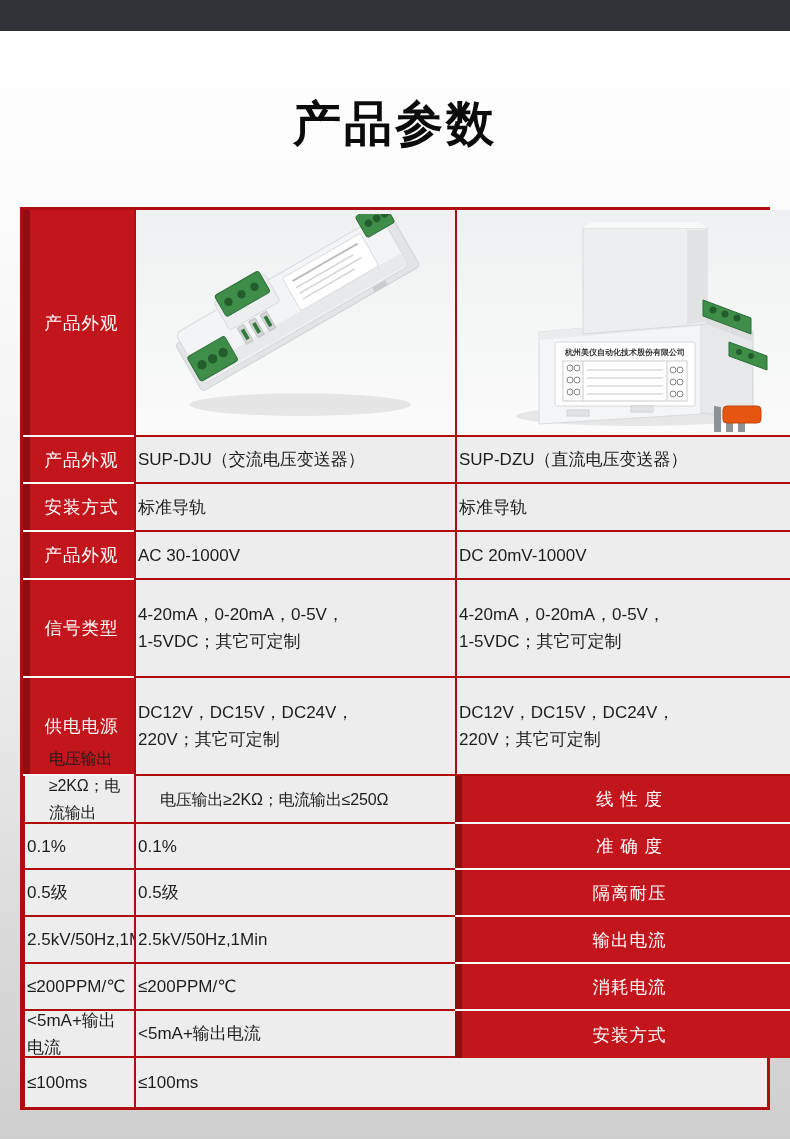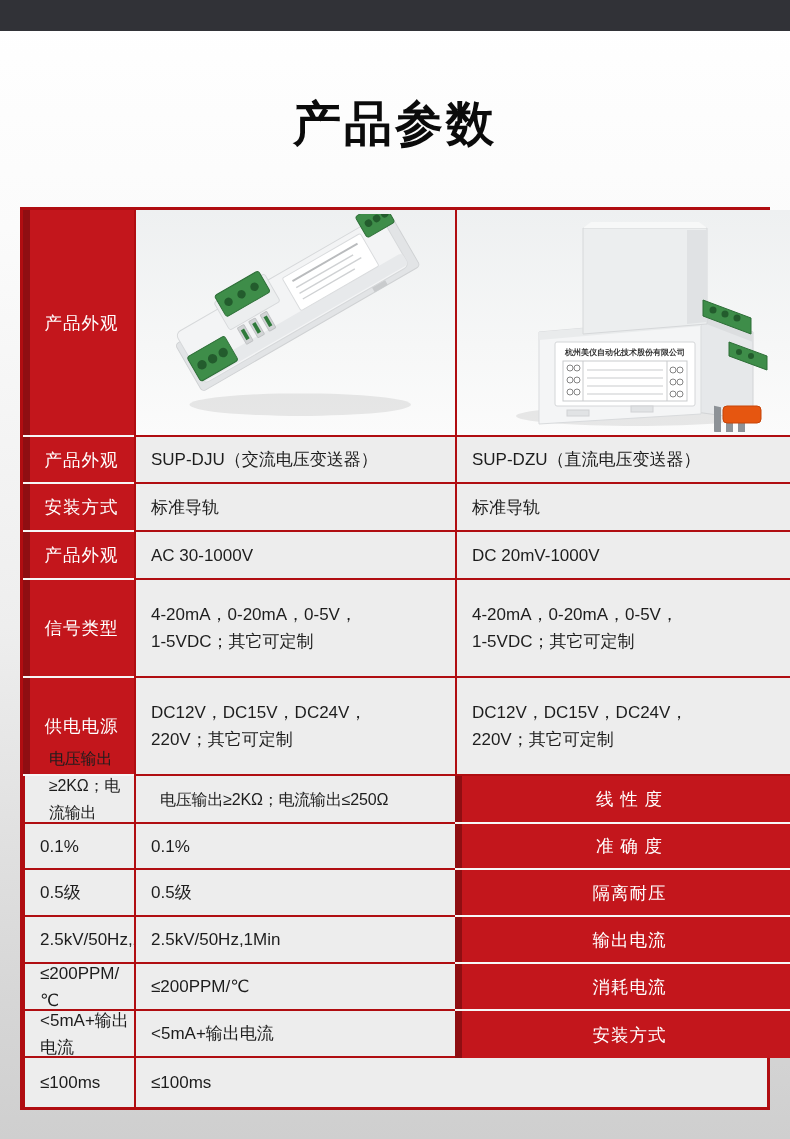--- a/index.html
+++ b/index.html
@@ -34,21 +34,21 @@
   .hc{
     background:linear-gradient(90deg,var(--dark-red) 0px,var(--dark-red) 7px,var(--accent-red) 7px);
     color:#ffffff;font-weight:normal;font-size:17.5px;letter-spacing:1px;
     display:flex;align-items:center;justify-content:center;
     border-bottom:2px solid #f7f7f7;box-sizing:border-box;
     padding-left:6px;
   }
   .c{
     background:#ededed;color:#1d1d1d;font-size:17px;line-height:27px;
     display:flex;align-items:center;
-    padding-left:15px;padding-right:4px;
+    padding-left:2px;padding-right:4px;
     border-left:2px solid var(--border-red);
     border-bottom:2px solid var(--border-red);
     box-sizing:border-box;white-space:pre-line;
   }
   .imgc{
     background:linear-gradient(180deg,#eef0f1 0%,#f6f7f7 60%,#fbfbfb 100%);
     padding:14px;justify-content:center;align-items:center;display:flex;
   }
   .last{border-bottom:none !important;}
   .tight{font-size:16px;letter-spacing:-0.2px;padding-left:24px;}

